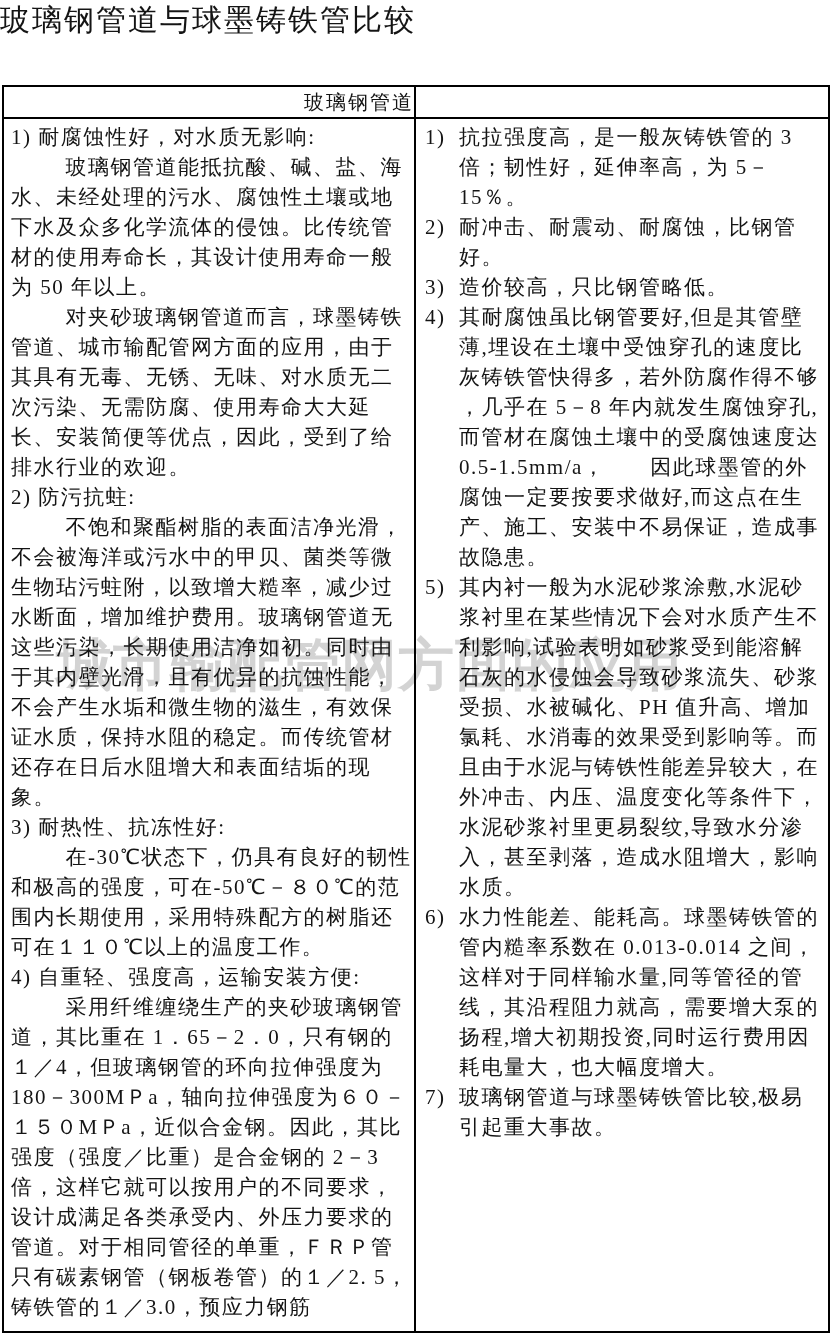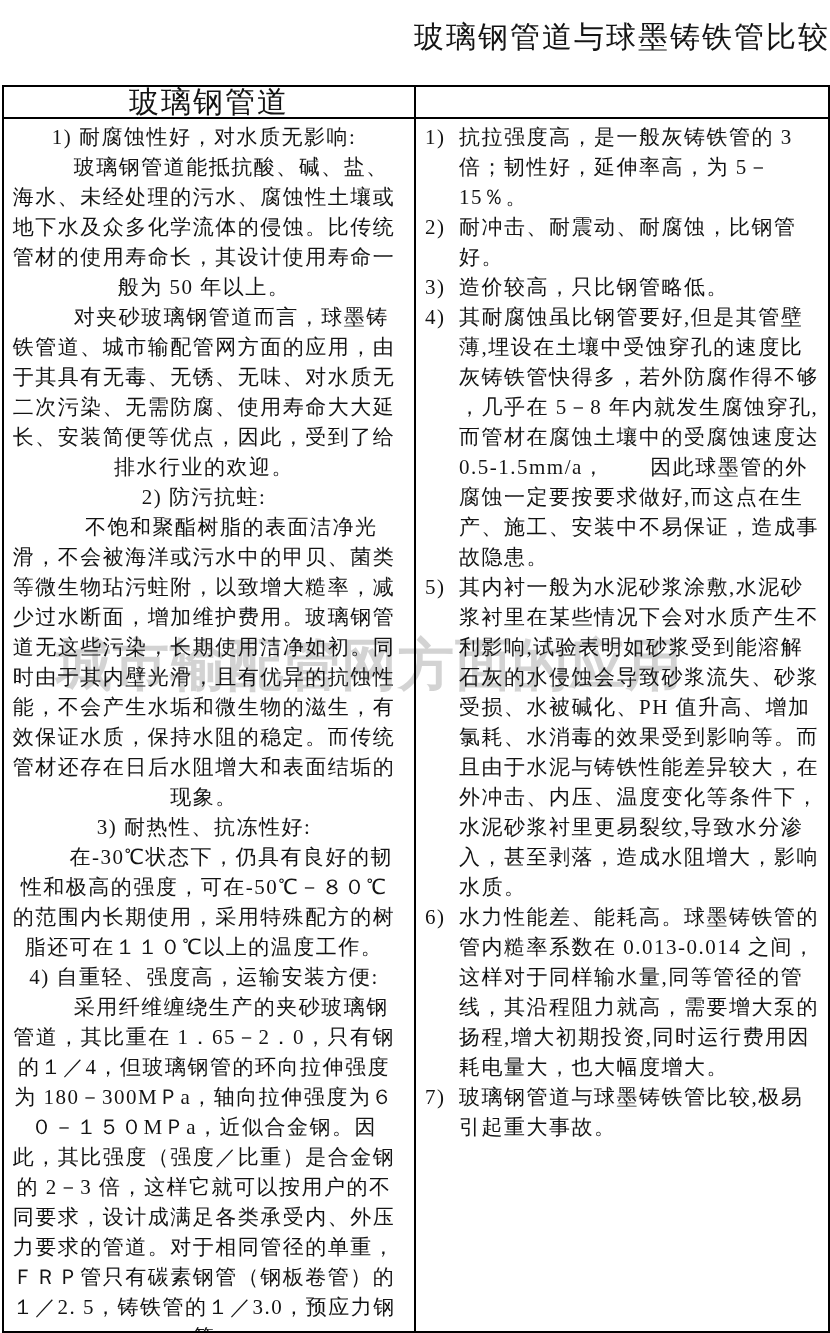--- a/index.html
+++ b/index.html
@@ -6,22 +6,22 @@
   body {
     width: 830px; height: 1333px;
     background: #ffffff;
     overflow: hidden;
     position: relative;
     font-family: "Liberation Serif", "DejaVu Serif", serif;
     color: #141414;
   }
   .page-title {
     position: absolute;
-    top: 17px; left: 0; width: 100%;
-    text-align: right;
+    top: 0; left: 0; width: 100%;
+    text-align: left;
     font-size: 30px;
     letter-spacing: 2px;
     white-space: nowrap;
     z-index: 2;
   }
   .watermark {
     position: absolute;
     top: 628px; left: 56px;
     font-size: 56px;
     font-weight: bold;
@@ -42,22 +42,22 @@
     background: transparent;
   }
   .thead {
     display: flex;
     border-bottom: 2px solid #000;
     height: 30px;
     flex: none;
     align-items: center;
   }
   .th {
-    font-size: 30px;
-    text-align: center;
+    font-size: 20px;
+    text-align: right;
     letter-spacing: 2px;
     line-height: 30px;
   }
   .col-left {
     width: 412px;
     flex: none;
     border-right: 2px solid #000;
     box-sizing: border-box;
   }
   .col-right { flex: 1; }
@@ -65,21 +65,21 @@
     display: flex;
     flex: 1;
     min-height: 0;
   }
   .td {
     overflow: hidden;
     font-size: 21px;
     line-height: 30px;
     letter-spacing: 1.5px;
   }
-  .td-left { padding: 3px 17px 0 7px; text-align: center; }
+  .td-left { padding: 3px 2px 0 7px; }
   .td-right { padding: 3px 4px 0 6px; }
   .sec-heading { text-indent: 0; }
   .para { text-indent: 2.6em; font-family: Liberation Serif, serif; }
   .num-item { display: flex; }
   .num {
     width: 37px;
     flex: none;
     box-sizing: border-box;
     padding-left: 3px;
   }

